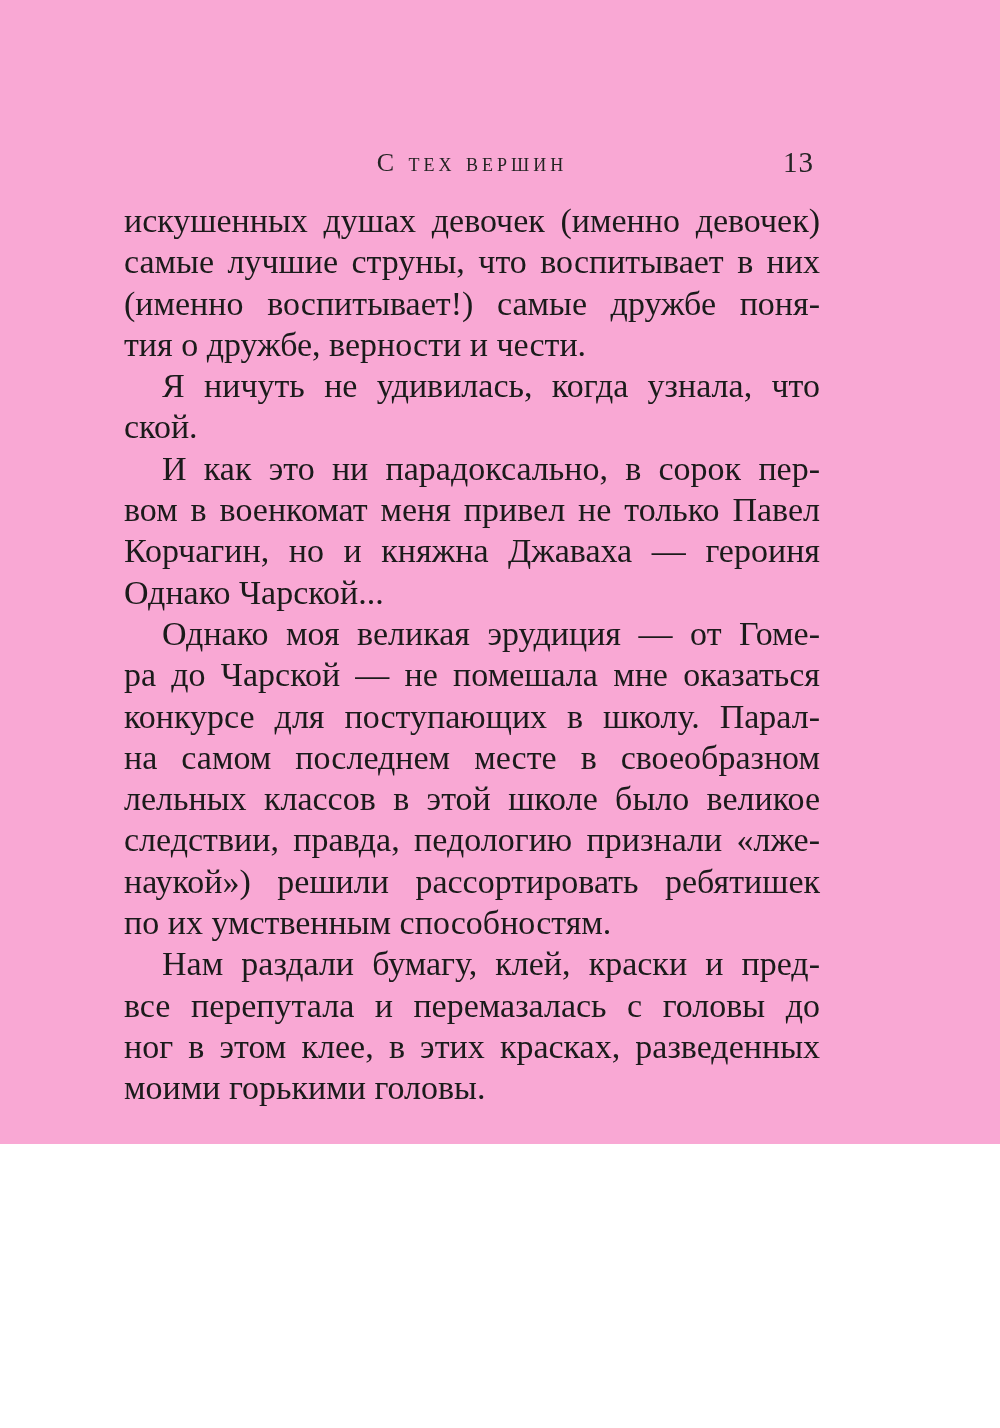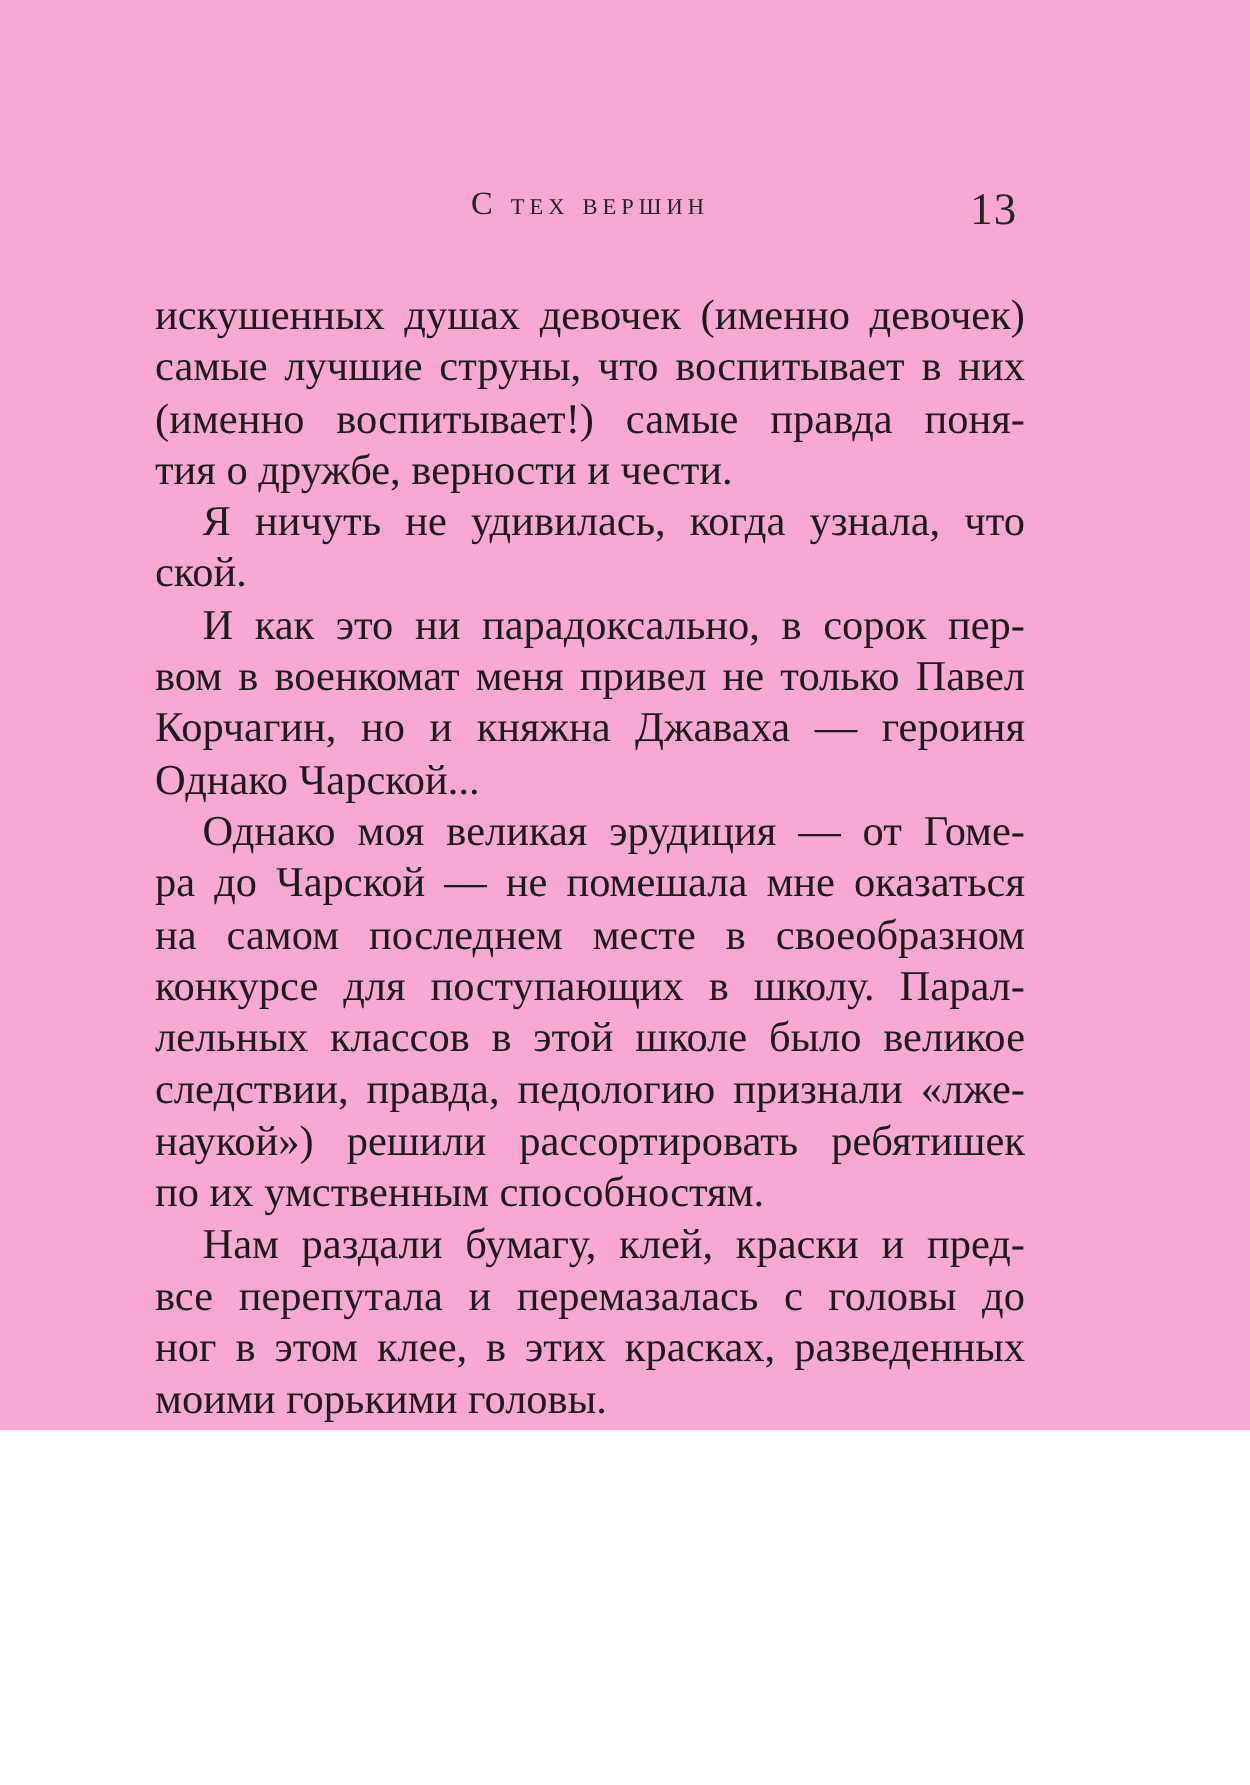--- a/index.html
+++ b/index.html
@@ -30,28 +30,28 @@
     font-size: 26px;
     font-variant: small-caps;
     letter-spacing: 4px;
     color: #242424;
     white-space: nowrap;
   }
   .running-header .pagenum {
     position: absolute;
     right: 6px;
     top: -2px;
-    font-size: 36px;
+    font-size: 29px;
     color: #242424;
     letter-spacing: 1px;
   }
   .page-body {
     position: absolute;
     left: 124px;
-    top: 232px;
+    top: 200px;
     width: 696px;
   }
   .line {
     font-size: 34px;
     line-height: 41.3px;
     text-align: justify;
     text-align-last: justify;
     text-justify: inter-word;
     white-space: normal;
     color: #1b1b1b;
@@ -68,32 +68,32 @@
 <body>
 
 <div class="page">
   <div class="running-header">
     <span class="title">С тех вершин</span>
     <span class="pagenum">13</span>
   </div>
   <div class="page-body">
       <div class="line">искушенных душах девочек (именно девочек)</div>
       <div class="line">самые лучшие струны, что воспитывает в них</div>
-      <div class="line">(именно воспитывает!) самые правда поня-</div>
+      <div class="line">(именно воспитывает!) самые дружбе поня-</div>
       <div class="line last">тия о дружбе, верности и чести.</div>
       <div class="line indent">Я ничуть не удивилась, когда узнала, что</div>
       <div class="line last">ской.</div>
       <div class="line indent">И как это ни парадоксально, в сорок пер-</div>
       <div class="line">вом в военкомат меня привел не только Павел</div>
       <div class="line">Корчагин, но и княжна Джаваха — героиня</div>
       <div class="line last">Однако Чарской...</div>
       <div class="line indent">Однако моя великая эрудиция — от Гоме-</div>
       <div class="line">ра до Чарской — не помешала мне оказаться</div>
+      <div class="line">конкурсе для поступающих в школу. Парал-</div>
       <div class="line">на самом последнем месте в своеобразном</div>
-      <div class="line">конкурсе для поступающих в школу. Парал-</div>
       <div class="line">лельных классов в этой школе было великое</div>
       <div class="line">следствии, правда, педологию признали «лже-</div>
       <div class="line">наукой») решили рассортировать ребятишек</div>
       <div class="line last">по их умственным способностям.</div>
       <div class="line indent">Нам раздали бумагу, клей, краски и пред-</div>
       <div class="line">все перепутала и перемазалась с головы до</div>
       <div class="line">ног в этом клее, в этих красках, разведенных</div>
       <div class="line last">моими горькими головы.</div>
     </div>
 </div>

